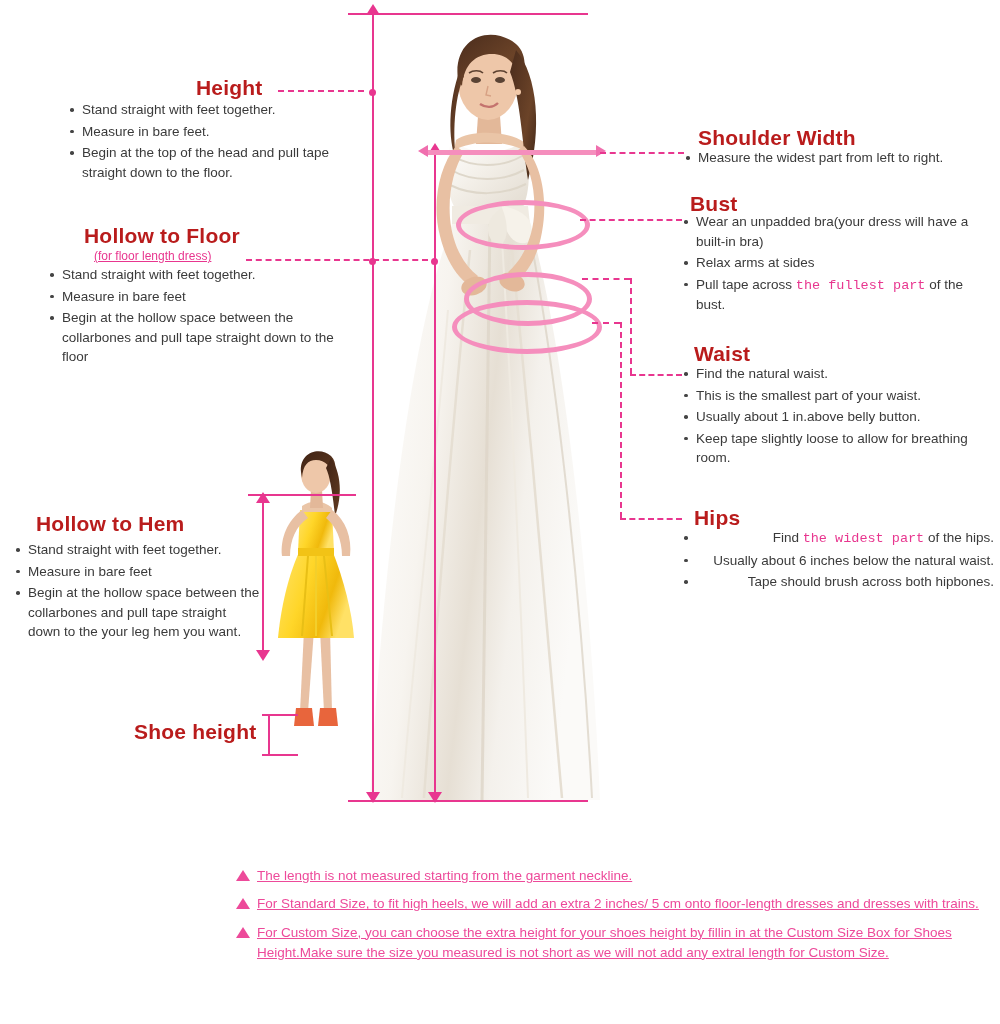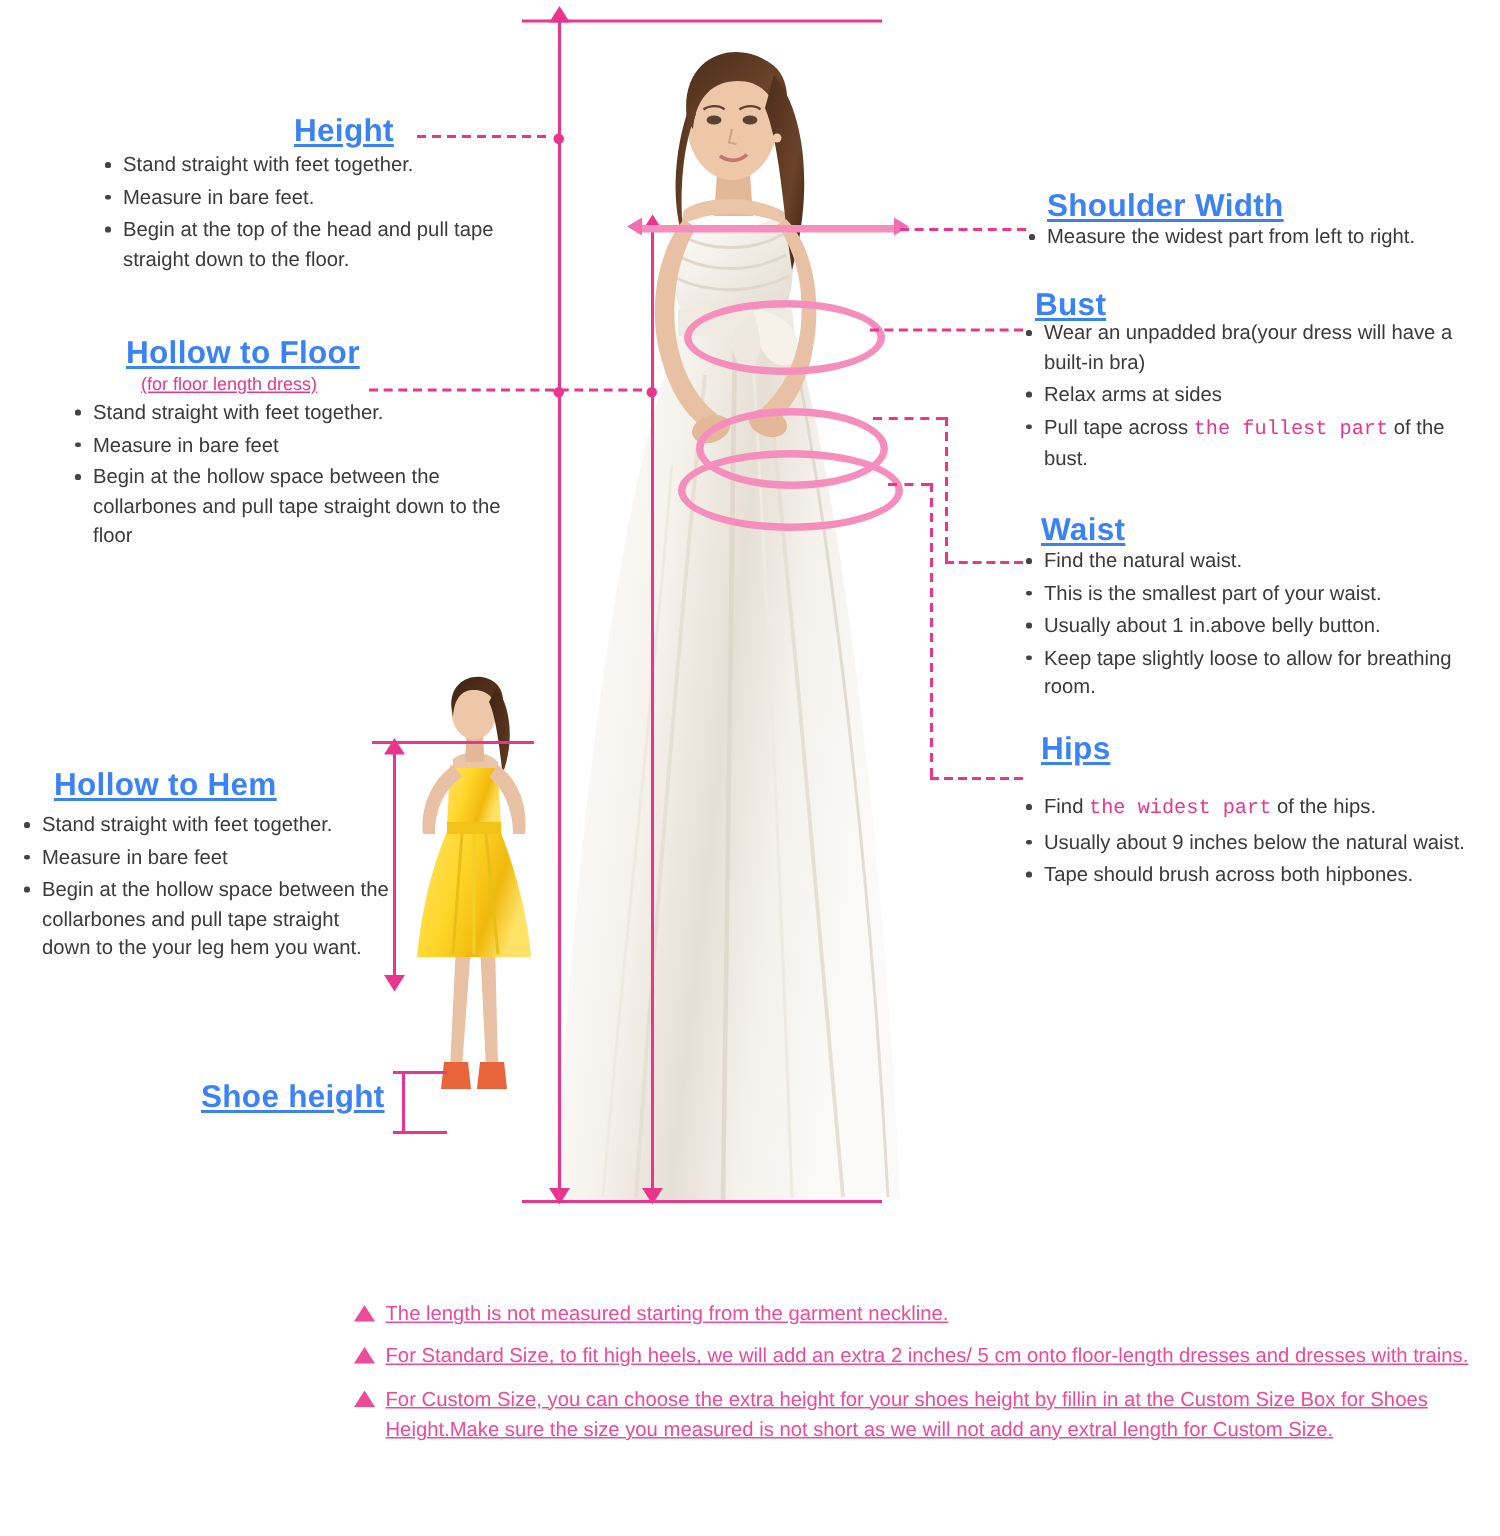--- a/index.html
+++ b/index.html
@@ -18,26 +18,25 @@
   #stage {
     position: absolute;
     left: 0; top: 0;
     width: 1000px;
     height: 1024px;
   }
   .abs { position: absolute; }
 
   
   .heading {
-    color: #3b82f6;
+    color: #b91c1c;
     font-weight: bold;
     font-size: 21px;
     letter-spacing: .2px;
     white-space: nowrap;
-    text-decoration: underline;
   }
   .subheading {
     color: #e8368f;
     font-size: 12px;
     white-space: nowrap;
     text-decoration: underline;
   }
 
   
   ul.bullets {
@@ -365,26 +364,26 @@
   <div class="abs" style="left:694px; top:342px;">
     <div class="heading">Waist</div>
   </div>
   <ul class="bullets abs" style="left:682px; top:364px; width:312px;">
     <li>Find the natural waist.</li>
     <li>This is the smallest part of your waist.</li>
     <li>Usually about 1 in.above belly button.</li>
     <li>Keep tape slightly loose to allow for breathing room.</li>
   </ul>
 
-  <div class="abs" style="left:694px; top:488px;text-align:center;">
+  <div class="abs" style="left:694px; top:506px;text-align:center;">
     <div class="heading">Hips</div>
   </div>
-  <ul class="bullets abs" style="left:682px; top:528px; width:312px;">
+  <ul class="bullets abs" style="left:682px; top:528px; width:312px;text-align:right;">
     <li>Find <span class="pink-em">the widest part</span> of the hips.</li>
-    <li>Usually about 9 inches below the natural waist.</li>
+    <li>Usually about 6 inches below the natural waist.</li>
     <li>Tape should brush across both hipbones.</li>
   </ul>
 
   <div id="footer-notes">
     <div class="note-row">
       <div class="note-tri"></div>
       <div class="note-txt">The length is not measured starting from the garment neckline.</div>
     </div>
     <div class="note-row">
       <div class="note-tri"></div>

